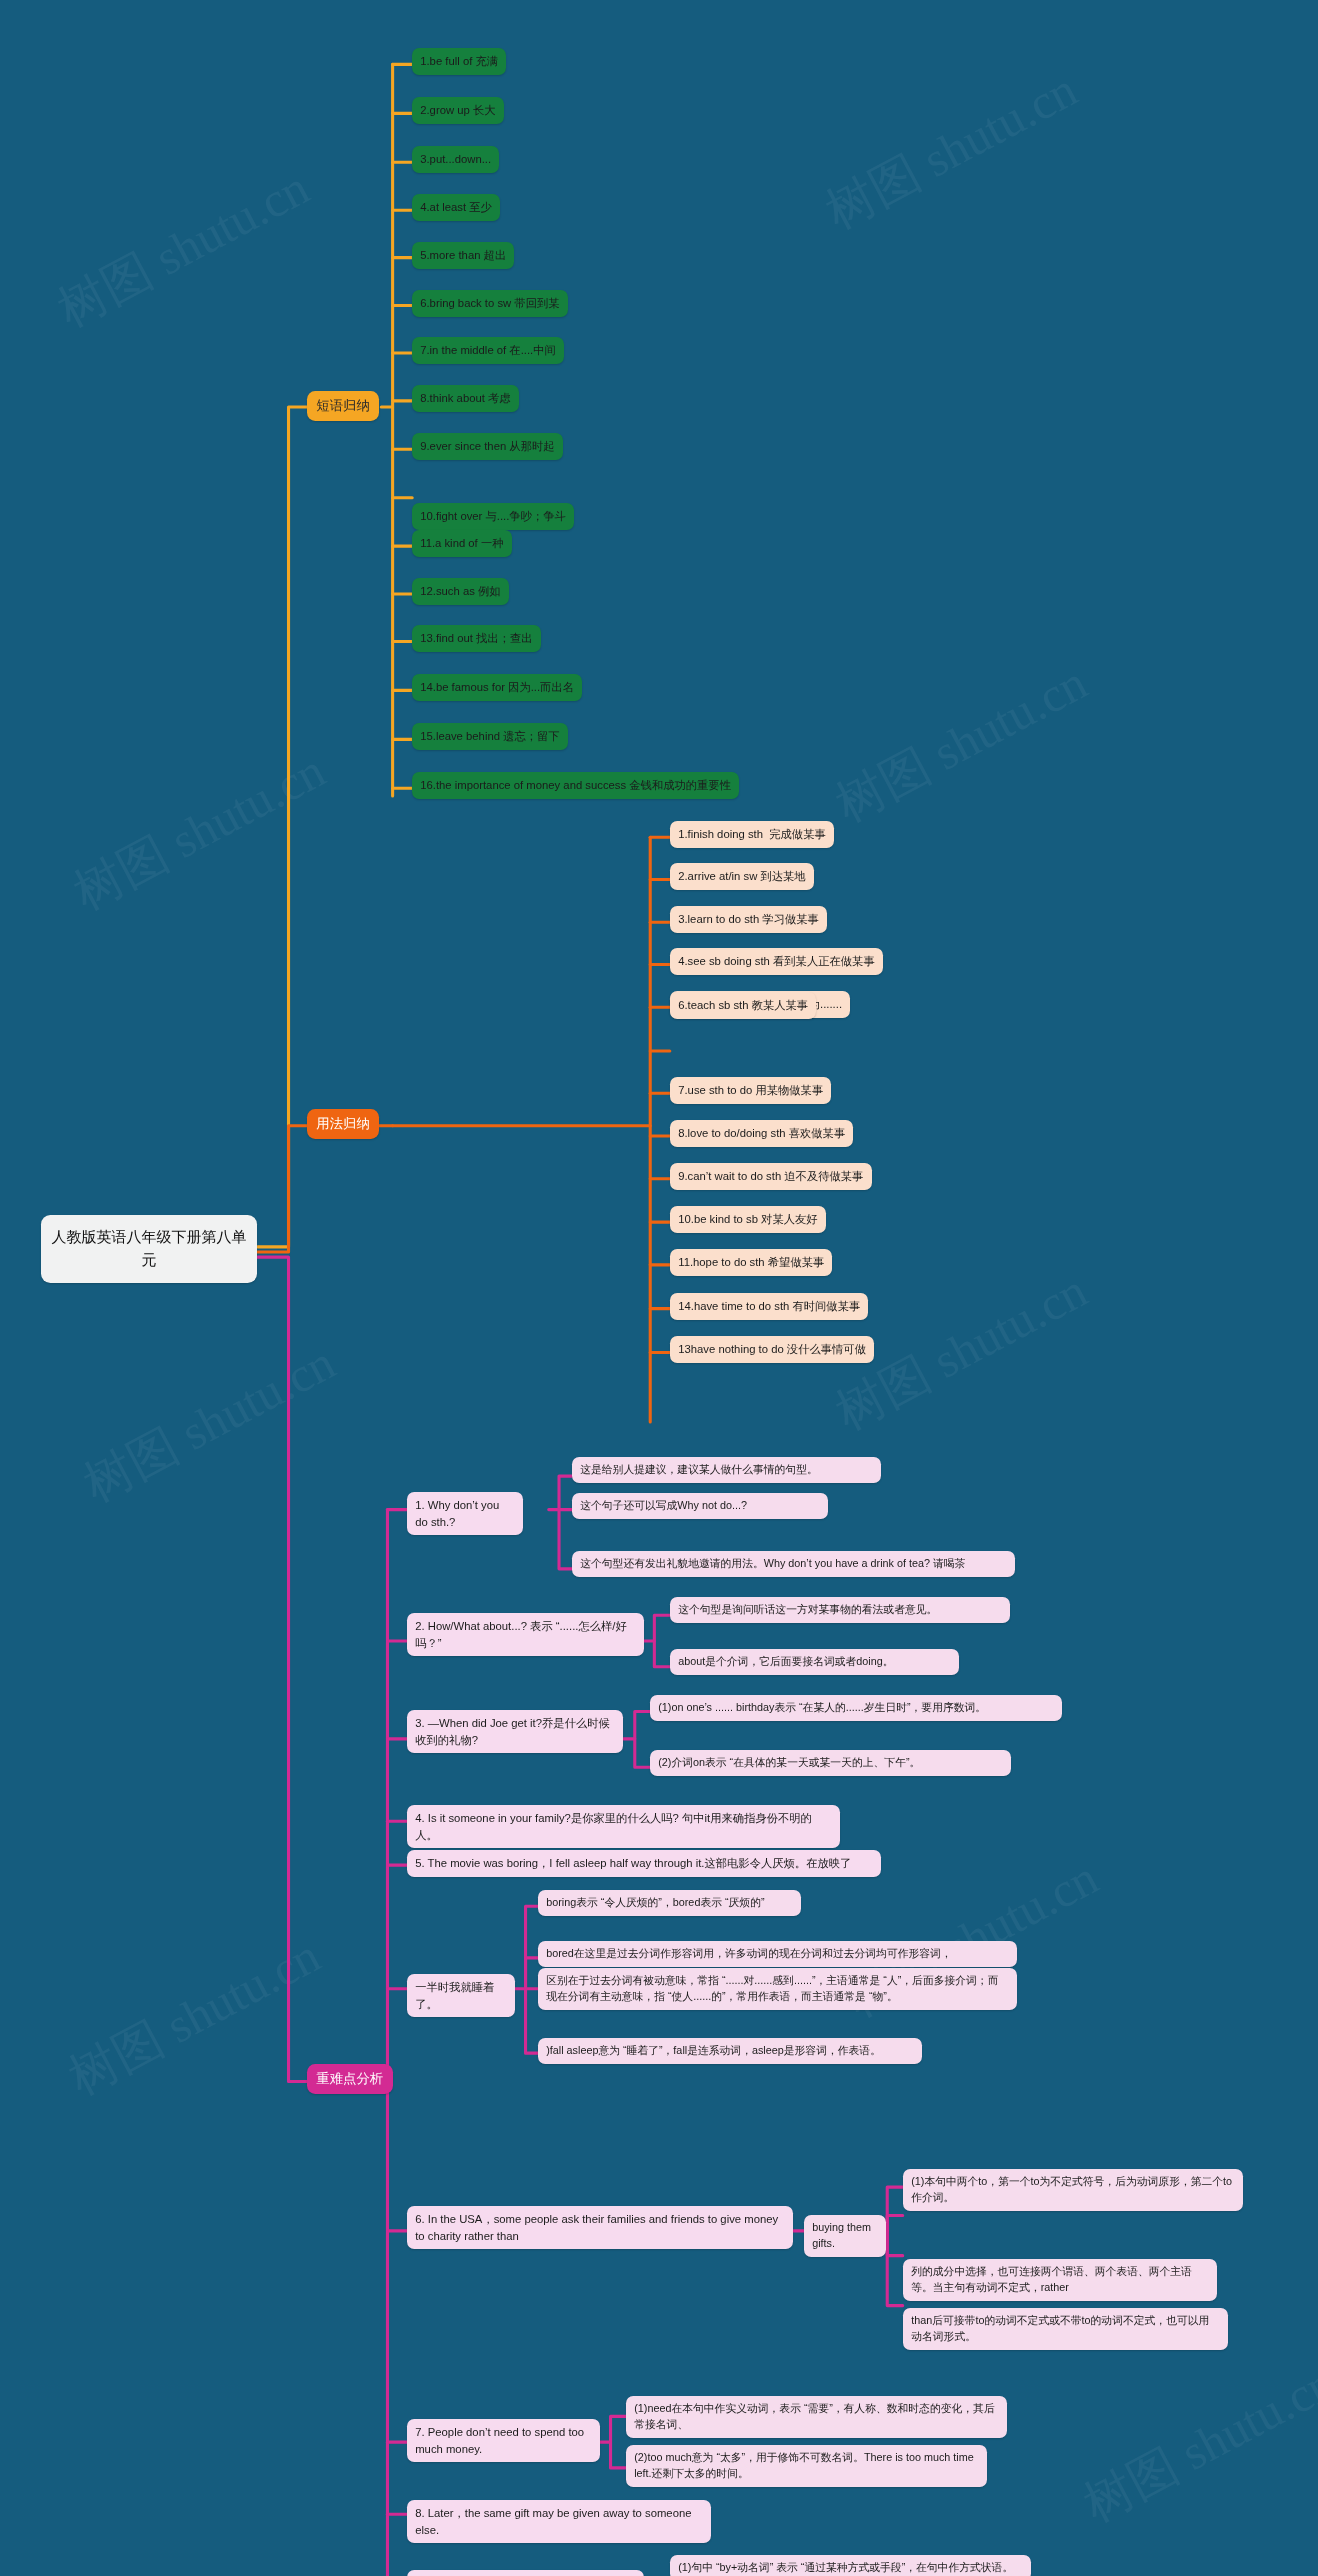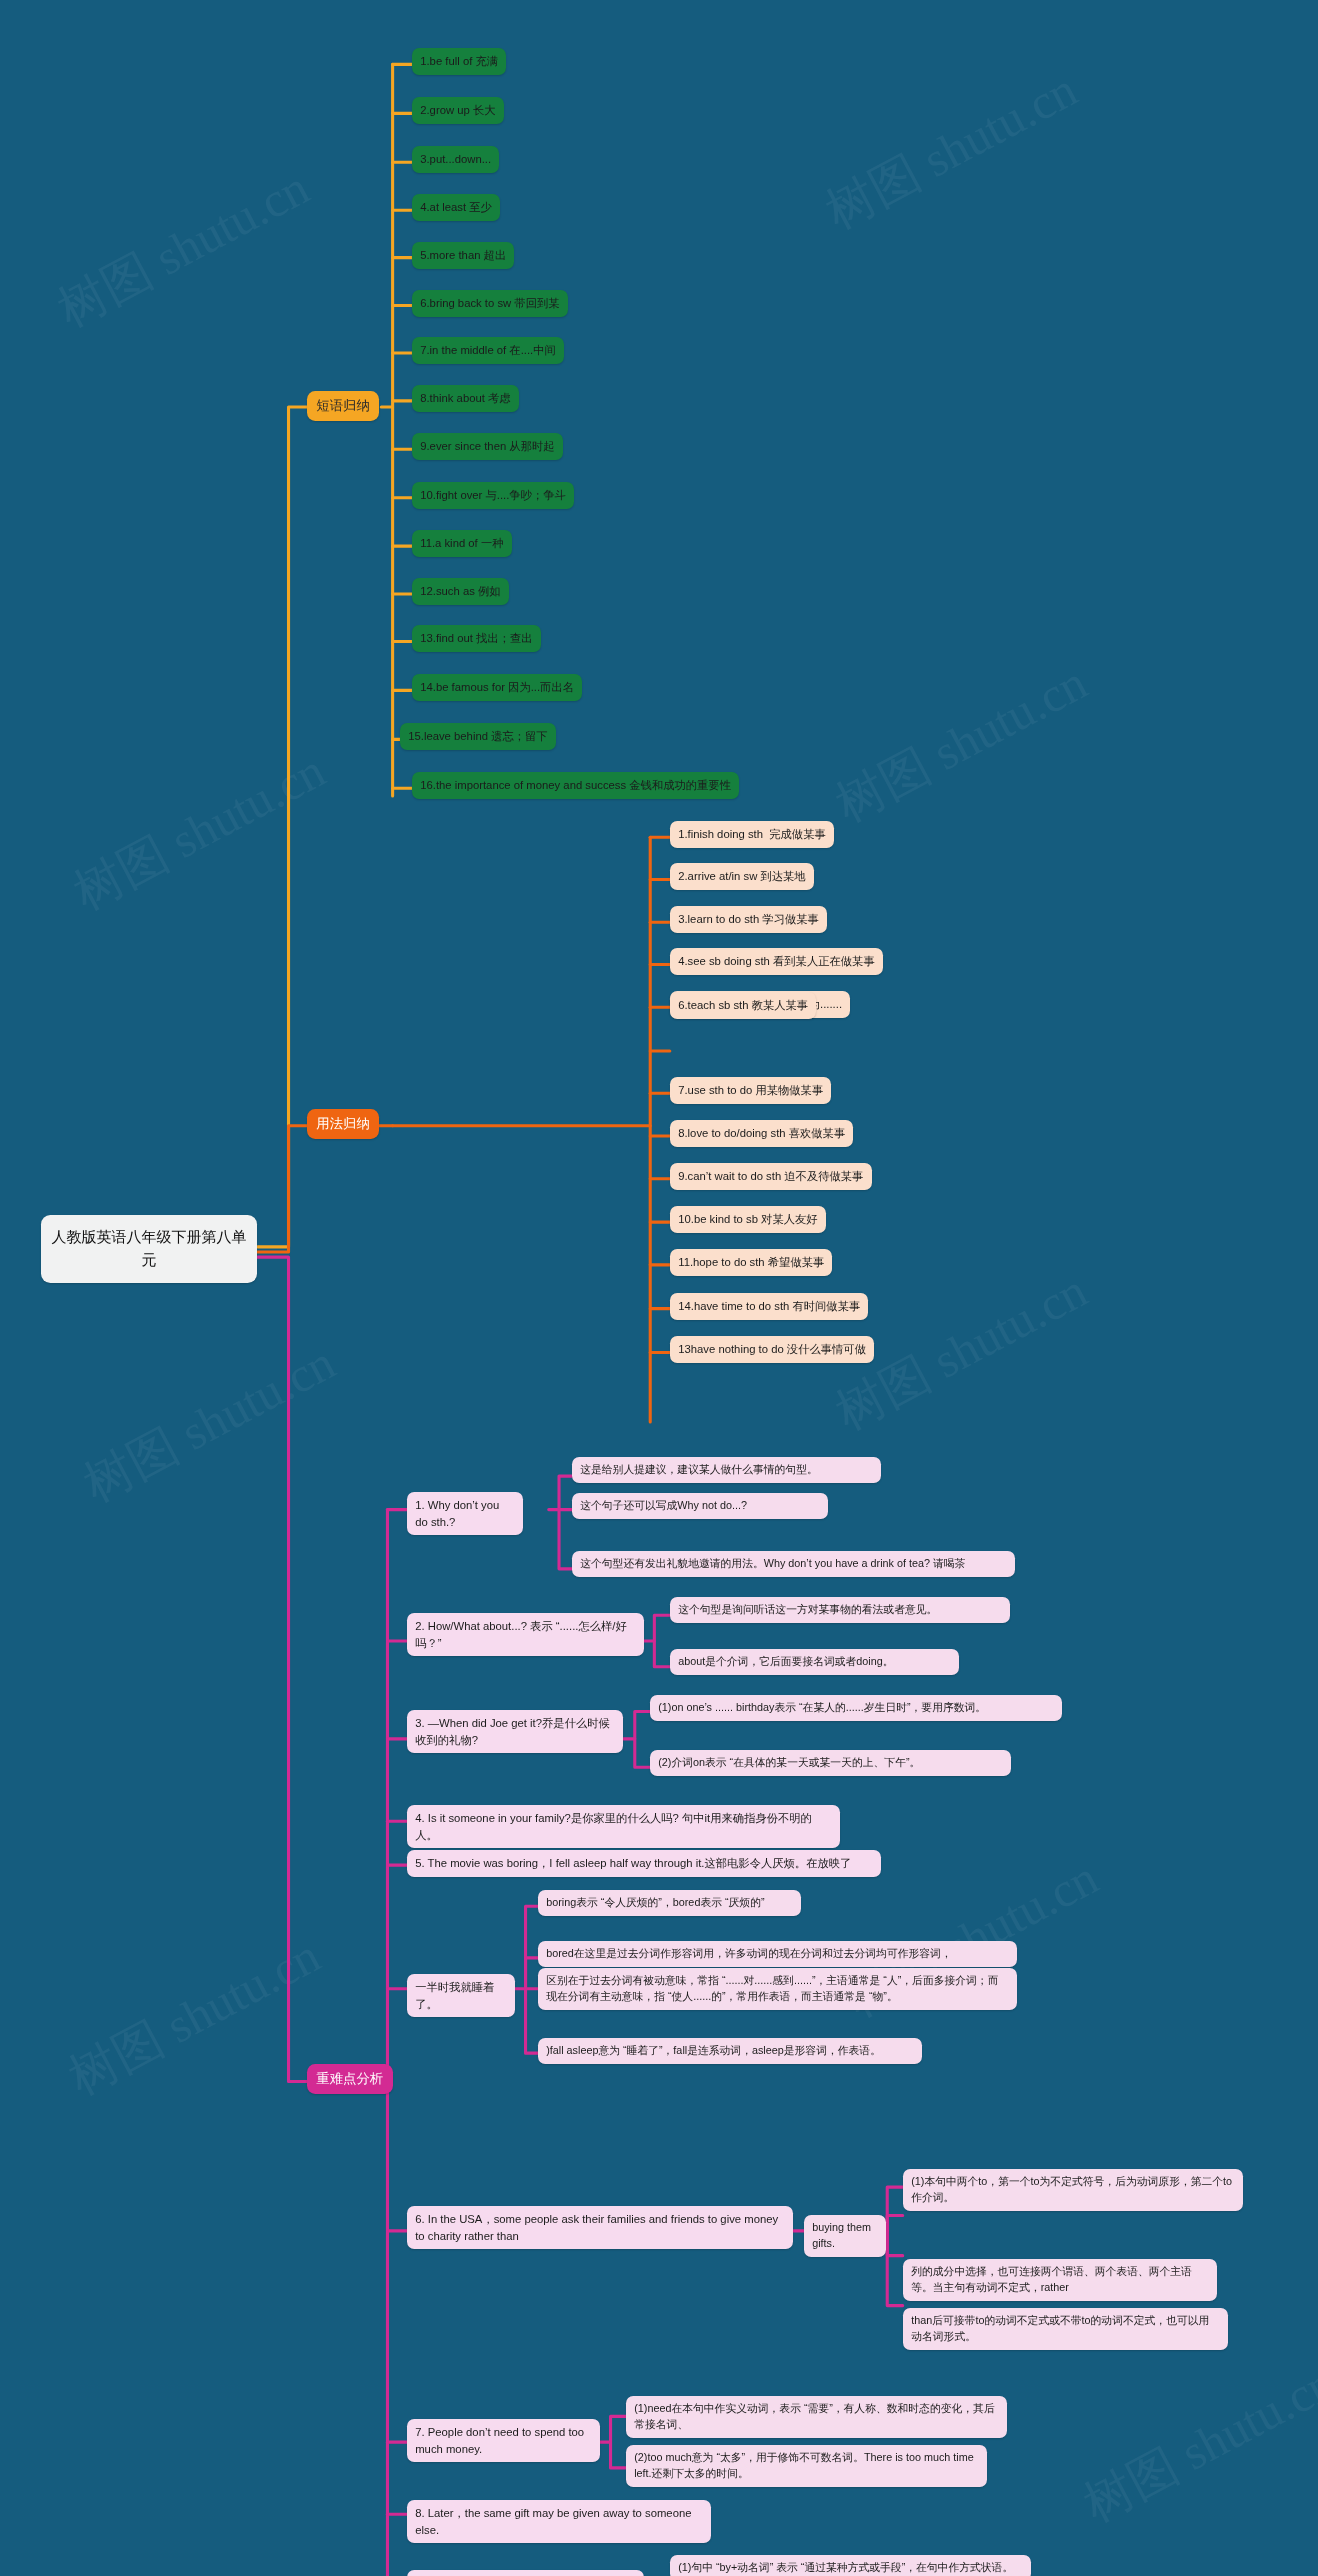--- a/index.html
+++ b/index.html
@@ -151,26 +151,26 @@
 
   <div class="node card-cream" style="left:412px; top:48px;">1.be full of 充满</div>
   <div class="node card-cream" style="left:412px; top:97px;">2.grow up 长大</div>
   <div class="node card-cream" style="left:412px; top:146px;">3.put...down...</div>
   <div class="node card-cream" style="left:412px; top:194px;">4.at least 至少</div>
   <div class="node card-cream" style="left:412px; top:242px;">5.more than 超出</div>
   <div class="node card-cream" style="left:412px; top:290px;">6.bring back to sw 带回到某</div>
   <div class="node card-cream" style="left:412px; top:337px;">7.in the middle of 在....中间</div>
   <div class="node card-cream" style="left:412px; top:385px;">8.think about 考虑</div>
   <div class="node card-cream" style="left:412px; top:433px;">9.ever since then 从那时起</div>
-  <div class="node card-cream" style="left:412px; top:482px;">10.fight over 与....争吵；争斗</div>
+  <div class="node card-cream" style="left:412px; top:503px;">10.fight over 与....争吵；争斗</div>
   <div class="node card-cream" style="left:412px; top:530px;">11.a kind of 一种</div>
   <div class="node card-cream" style="left:412px; top:578px;">12.such as 例如</div>
   <div class="node card-cream" style="left:412px; top:625px;">13.find out 找出；查出</div>
   <div class="node card-cream" style="left:412px; top:674px;">14.be famous for 因为...而出名</div>
-  <div class="node card-cream" style="left:400px; top:723px;">15.leave behind 遗忘；留下</div>
+  <div class="node card-cream" style="left:412px; top:723px;">15.leave behind 遗忘；留下</div>
   <div class="node card-cream" style="left:412px; top:772px;">16.the importance of money and success 金钱和成功的重要性</div>
 
   <div class="node card-peach" style="left:670px; top:821px;">1.finish doing sth  完成做某事</div>
   <div class="node card-peach" style="left:670px; top:863px;">2.arrive at/in sw 到达某地</div>
   <div class="node card-peach" style="left:670px; top:906px;">3.learn to do sth 学习做某事</div>
   <div class="node card-peach" style="left:670px; top:948px;">4.see sb doing sth 看到某人正在做某事</div>
   <div class="node card-peach" style="left:670px; top:991px;">5.name sb sth 给某人取名为.......</div>
   <div class="node card-peach" style="left:670px; top:992px;text-align:right;">6.teach sb sth 教某人某事</div>
   <div class="node card-peach" style="left:670px; top:1077px;">7.use sth to do 用某物做某事</div>
   <div class="node card-peach" style="left:670px; top:1120px;">8.love to do/doing sth 喜欢做某事</div>

